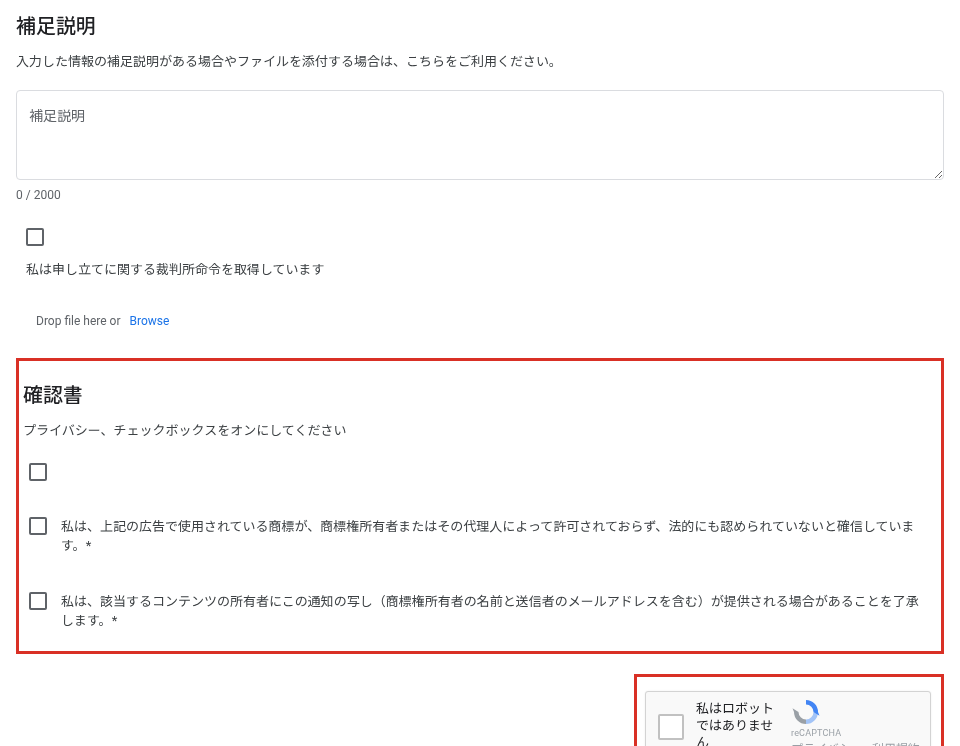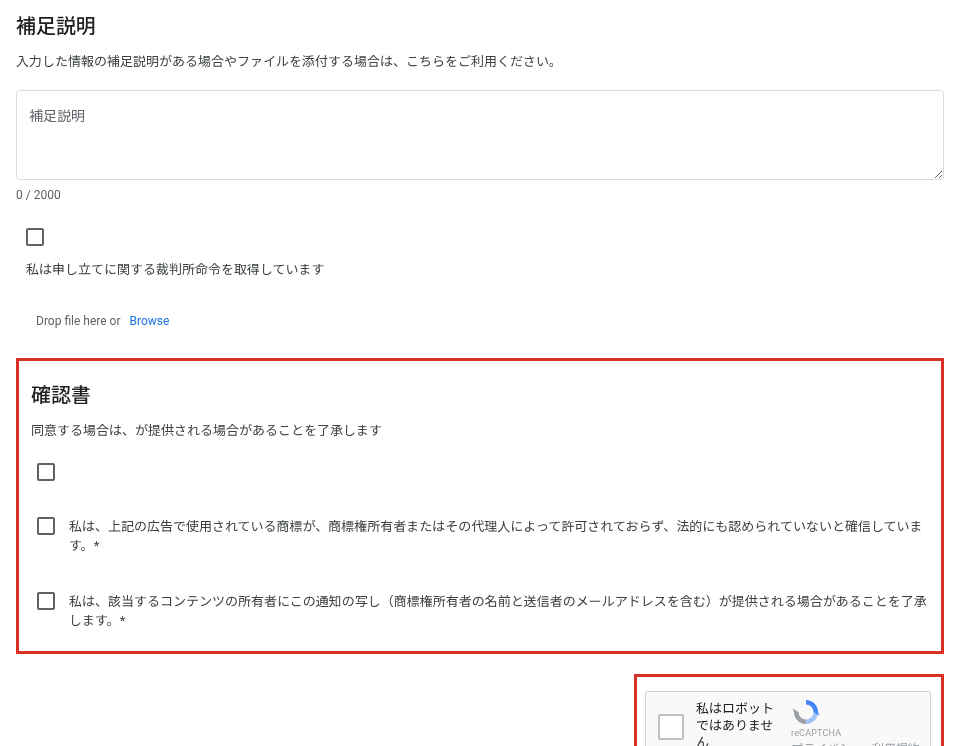--- a/index.html
+++ b/index.html
@@ -75,21 +75,21 @@
       color: #1a73e8;
       cursor: pointer;
       margin-left: 6px;
     }
     .highlight-box {
       border: 3px solid #d93025;
       padding: 22px 8px 16px 8px;
       margin-bottom: 8px;
     }
     .highlight-box.confirm {
-      padding: 18px 4px 12px 12px;
+      padding: 18px 4px 12px 4px;
     }
     .confirm-check-row {
       display: flex;
       align-items: flex-start;
       gap: 14px;
       padding: 4px 6px;
       margin-bottom: 28px;
     }
     .confirm-check-row:last-child { margin-bottom: 4px; }
     .confirm-check-label {
@@ -172,21 +172,21 @@
   </div>
 
   <div class="file-drop">
     <span>Drop file here or</span>
     <span class="browse">Browse</span>
   </div>
 </section>
 
 <div class="highlight-box confirm">
   <h2 class="section-title">確認書</h2>
-  <p class="section-desc">同意する場合は、が提供される場合があることを了承します</p>
+  <p class="section-desc">プライバシー、チェックボックスをオンにしてください</p>
 
   <div class="confirm-check-row">
     <div class="checkbox-box"></div>
   </div>
   <div class="confirm-check-row">
     <div class="checkbox-box"></div>
     <div class="confirm-check-label">私は、上記の広告で使用されている商標が、商標権所有者またはその代理人によって許可されておらず、法的にも認められていないと確信しています。*</div>
   </div>
   <div class="confirm-check-row">
     <div class="checkbox-box"></div>

